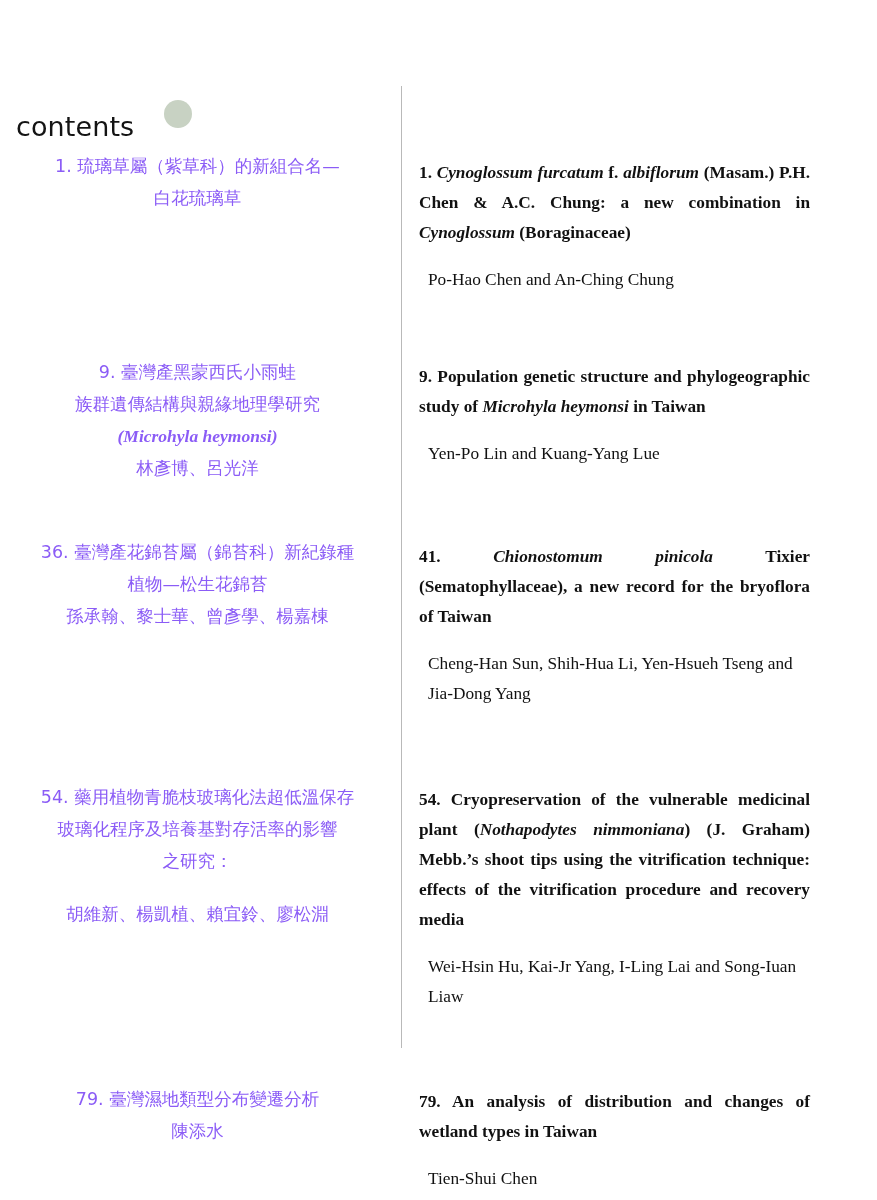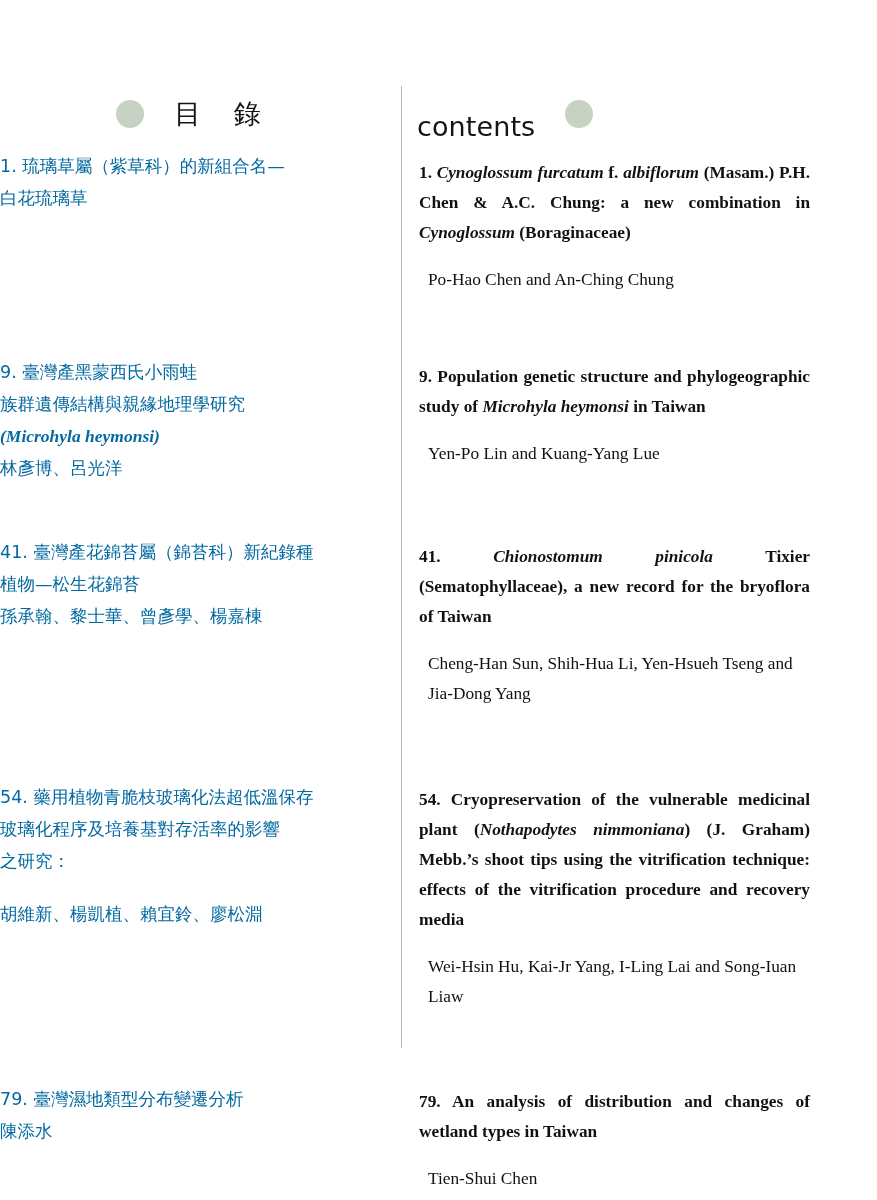--- a/index.html
+++ b/index.html
@@ -96,25 +96,25 @@
   .entry {
     position: relative;
     width: 877px;
     display: flex;
     align-items: flex-start;
   }
   .col-cn {
     width: 395px;
     box-sizing: border-box;
     padding-right: 0px;
-    text-align: left;
+    text-align: center;
     font-family: "DejaVu Sans", "Liberation Sans", sans-serif;
     font-size: 17.5px;
     line-height: 32px;
-    color: #0369a1;
+    color: #8b5cf6;
   }
   .col-en {
     width: 482px;
     box-sizing: border-box;
     padding-left: 16px;
     padding-right: 59px;
     font-size: 17.3px;
     line-height: 30px;
     color: #111111;
   }
@@ -148,24 +148,20 @@
   .cn-pad-3 { padding-top: 2px; }
   .cn-pad-4 { padding-top: 4px; }
   .cn-pad-5 { padding-top: 4px; }
 </style>
 </head>
 <body>
 
 <div class="page">
 
   <div class="masthead">
-    <div class="mast-left">
-      <span class="dot" style="background: rgb(200, 210, 195);"></span>
-      <span class="title-cn">目 錄</span>
-    </div>
     <div class="mast-right">
       <span class="title-en">contents</span>
       <span class="dot" style="background: rgb(200, 210, 195);"></span>
     </div>
   </div>
 
   <div class="divider"></div>
 
   <div class="toc">
 
@@ -188,21 +184,21 @@
         <span class="cn-authors">林彥博、呂光洋</span>
       </div>
       <div class="col-en">
         <p class="en-title">9. Population genetic structure and phylogeographic study of <i>Microhyla heymonsi</i> in Taiwan</p>
         <p class="en-authors">Yen-Po Lin and Kuang-Yang Lue</p>
       </div>
     </div>
 
     <div class="entry e2">
       <div class="col-cn cn-pad-3">
-        <span class="cn-line">41. 臺灣產花錦苔屬（錦苔科）新紀錄種</span>
+        <span class="cn-line">36. 臺灣產花錦苔屬（錦苔科）新紀錄種</span>
         <span class="cn-line">植物—松生花錦苔</span>
         <span class="cn-authors">孫承翰、黎士華、曾彥學、楊嘉棟</span>
       </div>
       <div class="col-en">
         <p class="en-title">41. <i>Chionostomum pinicola</i> Tixier (Sematophyllaceae), a new record for the bryoflora of Taiwan</p>
         <p class="en-authors">Cheng-Han Sun, Shih-Hua Li, Yen-Hsueh Tseng and Jia-Dong Yang</p>
       </div>
     </div>
 
     <div class="entry e3">

